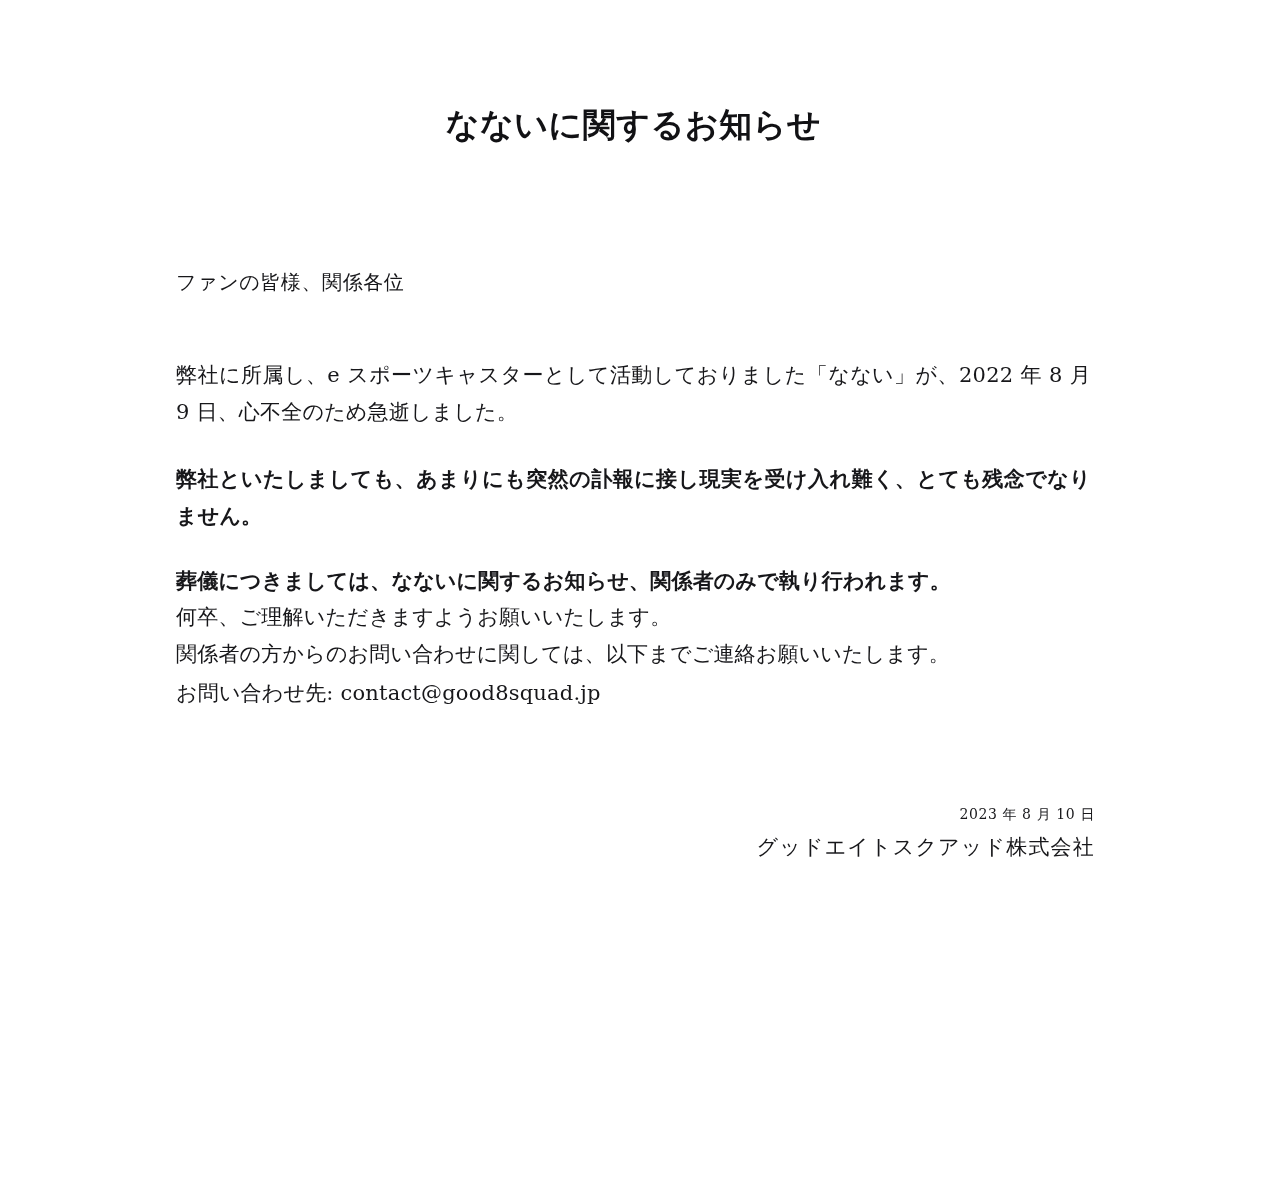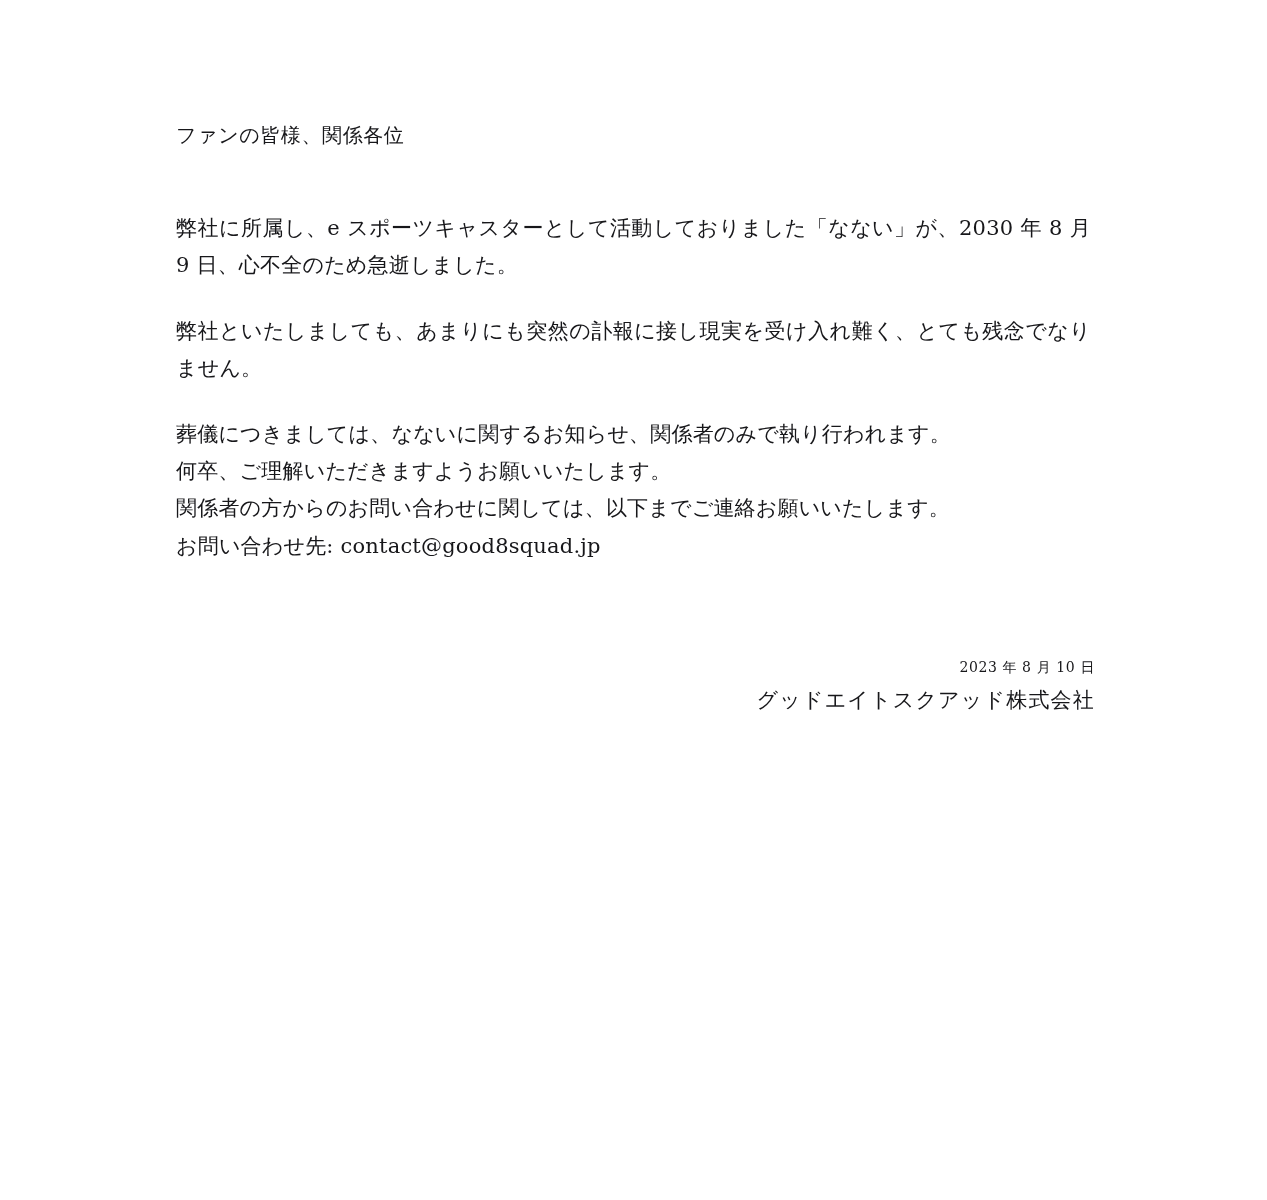--- a/index.html
+++ b/index.html
@@ -46,32 +46,34 @@
   .para {
     font-size: 21px;
     line-height: 1.78;
     letter-spacing: 0.2px;
     margin: 0;
     text-align: justify;
     text-justify: inter-character;
   }
   .para + .para {
     margin-top: 28px;
+    font-weight: bold;
   }
   .gap-large {
     margin-top: 58px;
   }
   .gap-xl {
     margin-top: 72px;
   }
   .contact-line {
     font-size: 21px;
     line-height: 1.78;
     letter-spacing: 0.2px;
     margin: 0;
+    font-family: Liberation Mono, monospace;
   }
   .signature {
     margin-top: 90px;
     text-align: right;
     padding-right: 172px;
   }
   .signature-date {
     font-size: 14px;
     line-height: 1.85;
     letter-spacing: 0.6px;
@@ -84,26 +86,27 @@
   }
   .mono-inline {
     font-family: "DejaVu Serif", "Liberation Serif", serif;
   }
 </style>
 </head>
 <body>
 
 <div class="page">
 
+  <h1 class="doc-title">なないに関するお知らせ</h1>
 
   <div class="body-block">
 
     <p class="salutation">ファンの皆様、関係各位</p>
 
-    <p class="para gap-large">弊社に所属し、e スポーツキャスターとして活動しておりました「なない」が、2030 年 8 月 9 日、心不全のため急逝しました。</p>
+    <p class="para gap-large">弊社に所属し、e スポーツキャスターとして活動しておりました「なない」が、2022 年 8 月 9 日、心不全のため急逝しました。</p>
 
     <p class="para">弊社といたしましても、あまりにも突然の訃報に接し現実を受け入れ難く、とても残念でなりません。</p>
 
     <p class="para">葬儀につきましては、なないに関するお知らせ、関係者のみで執り行われます。</p>
 
     <p class="contact-line">何卒、ご理解いただきますようお願いいたします。</p>
 
 
     <p class="contact-line gap-xl">関係者の方からのお問い合わせに関しては、以下までご連絡お願いいたします。</p>
 

